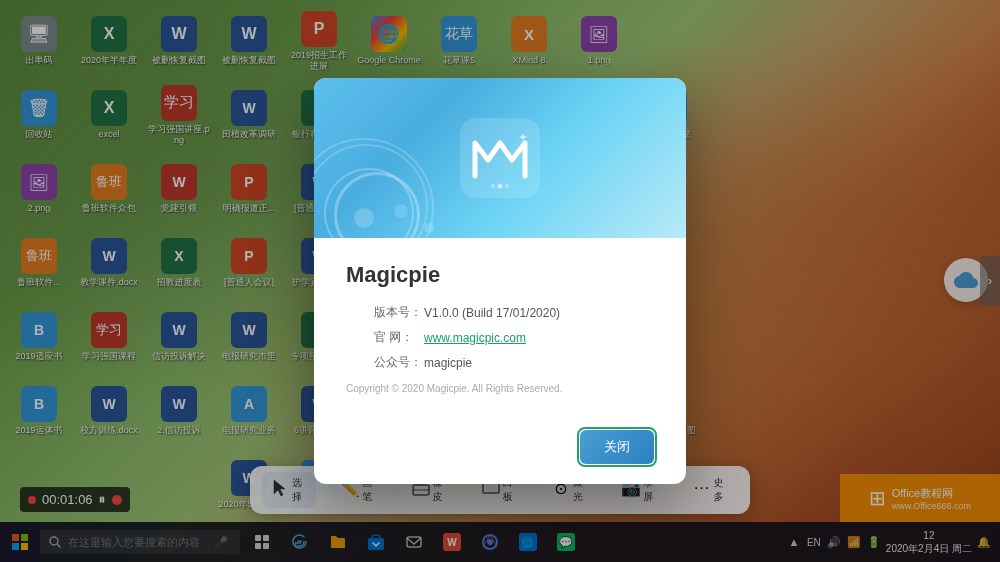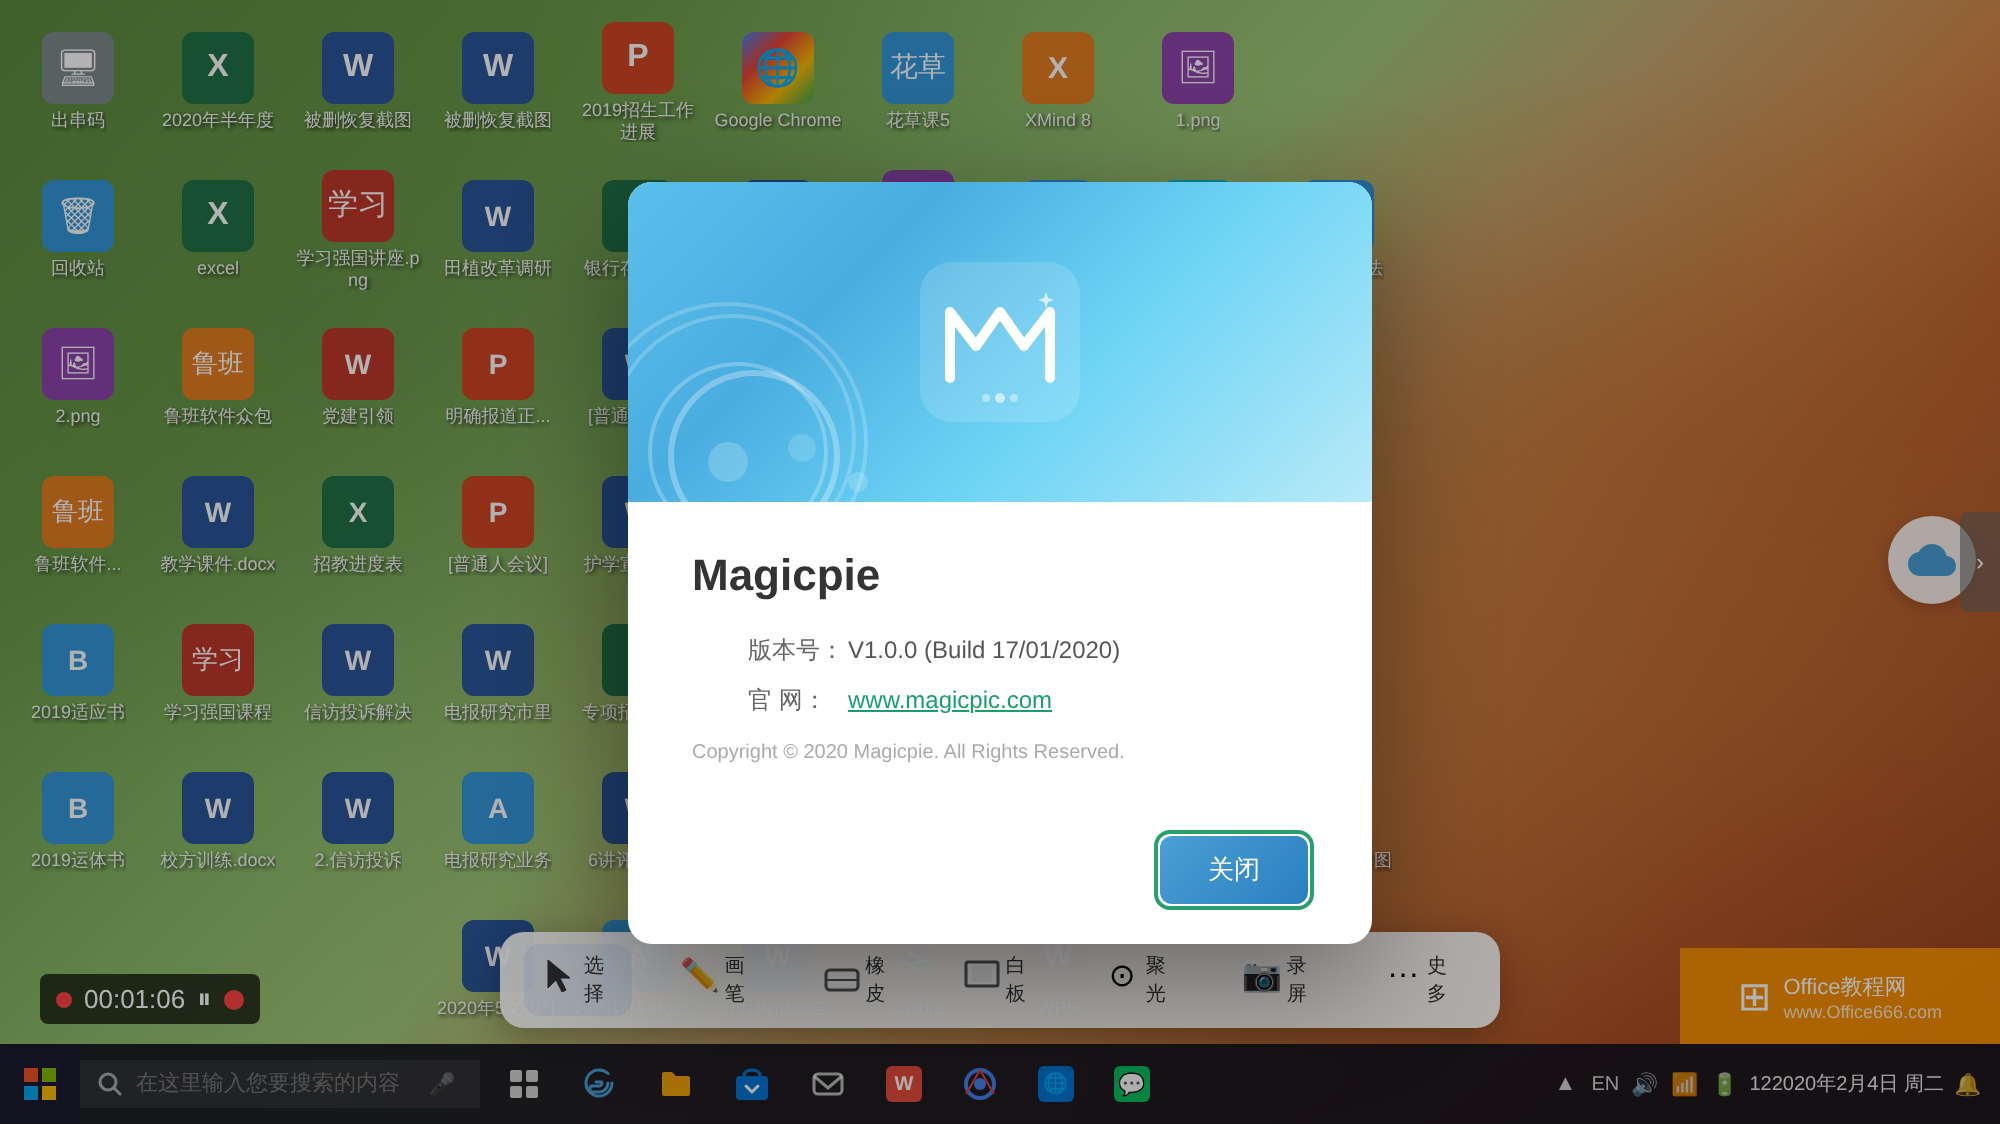--- a/index.html
+++ b/index.html
@@ -102,21 +102,21 @@
       display: flex;
       align-items: center;
       padding: 0 8px;
       gap: 4px;
       color: rgba(255,255,255,0.8);
       font-size: 10px;
     }
 
     #taskbar-time {
       display: flex;
-      flex-direction: row;
+      flex-direction: column;
       align-items: center;
       font-size: 10px;
       color: rgba(255,255,255,0.9);
       line-height: 1.3;
       cursor: pointer;
     }
 
     
     #desktop-icons {
       position: absolute;
@@ -750,20 +750,24 @@
         <div class="info-row">
           <span class="info-label">版本号：</span>
           <span class="info-value">V1.0.0 (Build 17/01/2020)</span>
         </div>
 
         <div class="info-row">
           <span class="info-label">官  网：</span>
           <a class="info-link">www.magicpic.com</a>
         </div>
 
+        <div class="info-row">
+          <span class="info-label">公众号：</span>
+          <span class="info-value">magicpie</span>
+        </div>
 
         <div id="copyright-text">Copyright © 2020 Magicpie. All Rights Reserved.</div>
       </div>
 
       <div id="dialog-footer">
         <button id="close-btn">关闭</button>
       </div>
     </div>
   </div>
 

